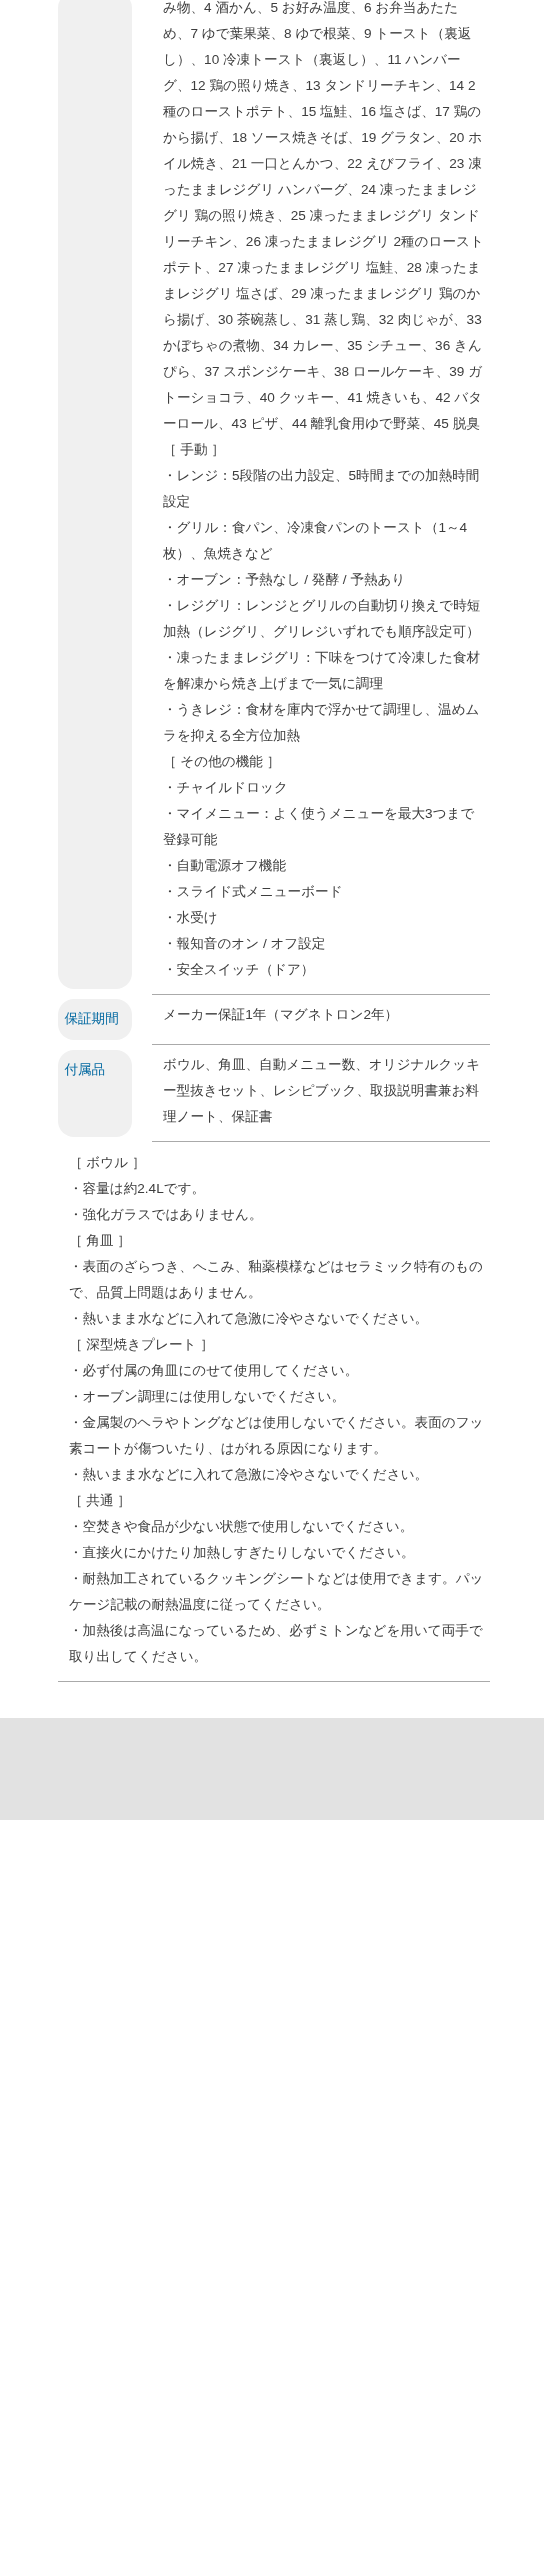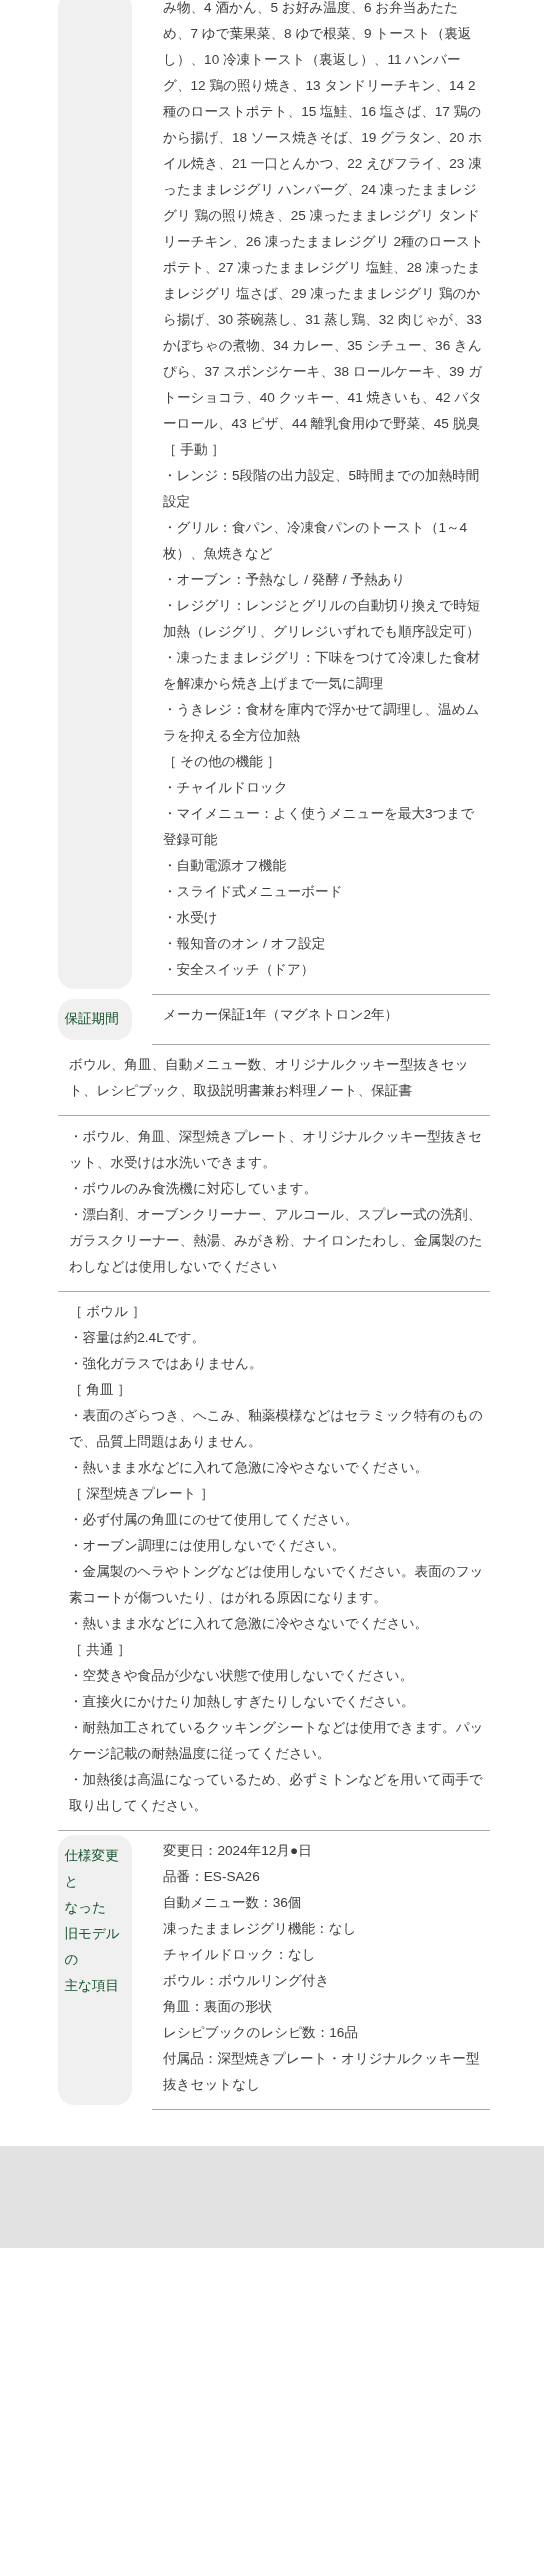--- a/index.html
+++ b/index.html
@@ -11,21 +11,21 @@
   .spec-table{
     margin:-12.7px 54px 0 58px; 
   }
   .spec-row{display:flex;align-items:stretch;}
   .spec-label{
     flex:0 0 74px;
     margin:4.5px 20px 5.4px 0;
     padding:7.3px 3.6px 7.3px 6.4px;
     background:#f0f0f0;
     box-sizing:border-box;
-    font-size:13.6px;line-height:26px;color:#14532d;
+    font-size:13.6px;line-height:26px;color:#0369a1;
     white-space:pre-line;
     border-radius:16px;
   }
   .spec-value{
     flex:1 1 auto;
     border-bottom:0.9px solid #aaaaaa;
     padding:7.3px 5.4px 11px 11px;
     font-size:13.6px;line-height:26px;color:#3d3d3d;
     white-space:pre-line;
     box-sizing:border-box;
@@ -63,27 +63,25 @@
 ・報知音のオン / オフ設定
 ・安全スイッチ（ドア）</div>
   </div>
 
   <div class="spec-row">
     <div class="spec-label">保証期間</div>
     <div class="spec-value">メーカー保証1年（マグネトロン2年）</div>
   </div>
 
   <div class="spec-row">
+    <div class="spec-label">付属品</div>
     <div class="spec-value">ボウル、角皿、自動メニュー数、オリジナルクッキー型抜きセット、レシピブック、取扱説明書兼お料理ノート、保証書</div>
   </div>
 
   <div class="spec-row">
-    <div class="spec-value">・ボウル、角皿、深型焼きプレート、オリジナルクッキー型抜きセット、水受けは水洗いできます。
-・ボウルのみ食洗機に対応しています。
-・漂白剤、オーブンクリーナー、アルコール、スプレー式の洗剤、ガラスクリーナー、熱湯、みがき粉、ナイロンたわし、金属製のたわしなどは使用しないでください</div>
   </div>
 
   <div class="spec-row">
     <div class="spec-value">［ ボウル ］
 ・容量は約2.4Lです。
 ・強化ガラスではありません。
 ［ 角皿 ］
 ・表面のざらつき、へこみ、釉薬模様などはセラミック特有のもので、品質上問題はありません。
 ・熱いまま水などに入れて急激に冷やさないでください。
 ［ 深型焼きプレート ］
@@ -91,35 +89,20 @@
 ・オーブン調理には使用しないでください。
 ・金属製のヘラやトングなどは使用しないでください。表面のフッ素コートが傷ついたり、はがれる原因になります。
 ・熱いまま水などに入れて急激に冷やさないでください。
 ［ 共通 ］
 ・空焚きや食品が少ない状態で使用しないでください。
 ・直接火にかけたり加熱しすぎたりしないでください。
 ・耐熱加工されているクッキングシートなどは使用できます。パッケージ記載の耐熱温度に従ってください。
 ・加熱後は高温になっているため、必ずミトンなどを用いて両手で取り出してください。</div>
   </div>
 
-  <div class="spec-row">
-    <div class="spec-label">仕様変更と
-なった
-旧モデルの
-主な項目</div>
-    <div class="spec-value">変更日：2024年12月●日
-品番：ES-SA26
-自動メニュー数：36個
-凍ったままレジグリ機能：なし
-チャイルドロック：なし
-ボウル：ボウルリング付き
-角皿：裏面の形状
-レシピブックのレシピ数：16品
-付属品：深型焼きプレート・オリジナルクッキー型抜きセットなし</div>
-  </div>
 
 </div>
 
 <div class="footer-band"></div>
 
 <div class="notice">
   
   
   
   

